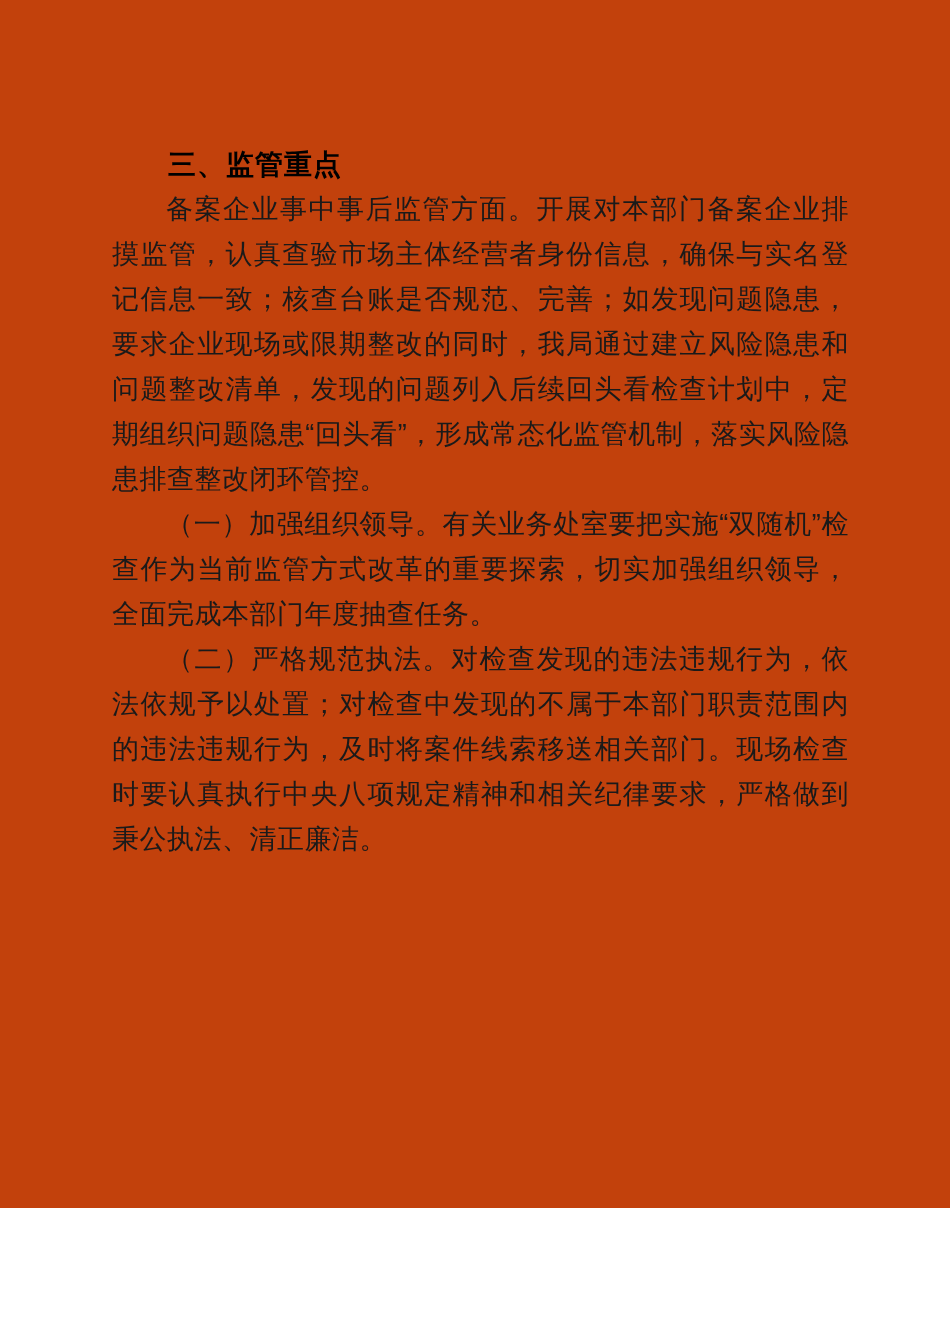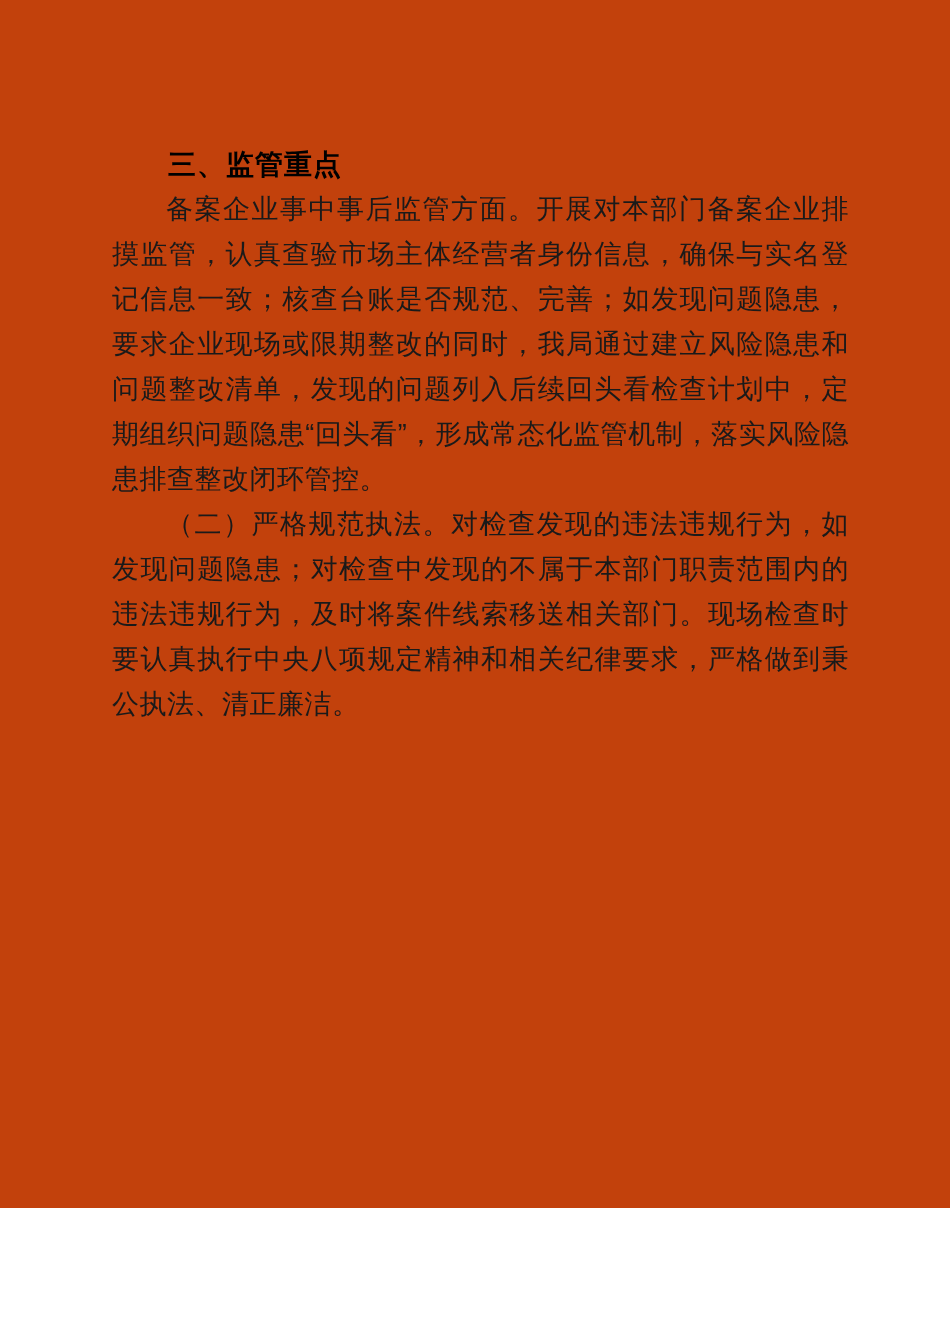--- a/index.html
+++ b/index.html
@@ -43,15 +43,16 @@
     letter-spacing: 0.5px;
   }
 </style>
 </head>
 <body>
 
 <div class="page">
   <div class="doc-content">
     <h2 class="doc-heading">三、监管重点</h2>
     <p class="doc-paragraph">备案企业事中事后监管方面。开展对本部门备案企业排摸监管，认真查验市场主体经营者身份信息，确保与实名登记信息一致；核查台账是否规范、完善；如发现问题隐患，要求企业现场或限期整改的同时，我局通过建立风险隐患和问题整改清单，发现的问题列入后续回头看检查计划中，定期组织问题隐患“回头看”，形成常态化监管机制，落实风险隐患排查整改闭环管控。</p>
-    <p class="doc-paragraph">（二）严格规范执法。对检查发现的违法违规行为，如发现问题隐患；对检查中发现的不属于本部门职责范围内的违法违规行为，及时将案件线索移送相关部门。现场检查时要认真执行中央八项规定精神和相关纪律要求，严格做到秉公执法、清正廉洁。</p>
+    <p class="doc-paragraph">（一）加强组织领导。有关业务处室要把实施“双随机”检查作为当前监管方式改革的重要探索，切实加强组织领导，全面完成本部门年度抽查任务。</p>
+    <p class="doc-paragraph">（二）严格规范执法。对检查发现的违法违规行为，依法依规予以处置；对检查中发现的不属于本部门职责范围内的违法违规行为，及时将案件线索移送相关部门。现场检查时要认真执行中央八项规定精神和相关纪律要求，严格做到秉公执法、清正廉洁。</p>
   </div>
 </div>
 
 </body></html>

